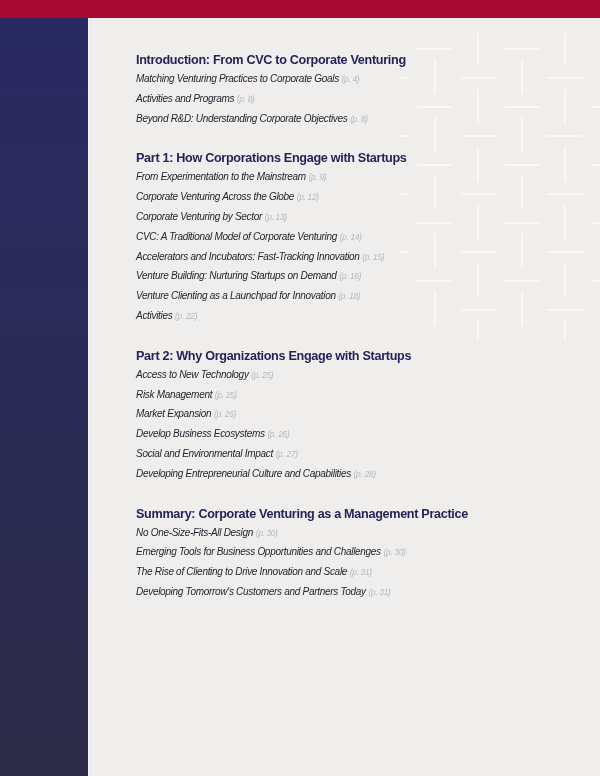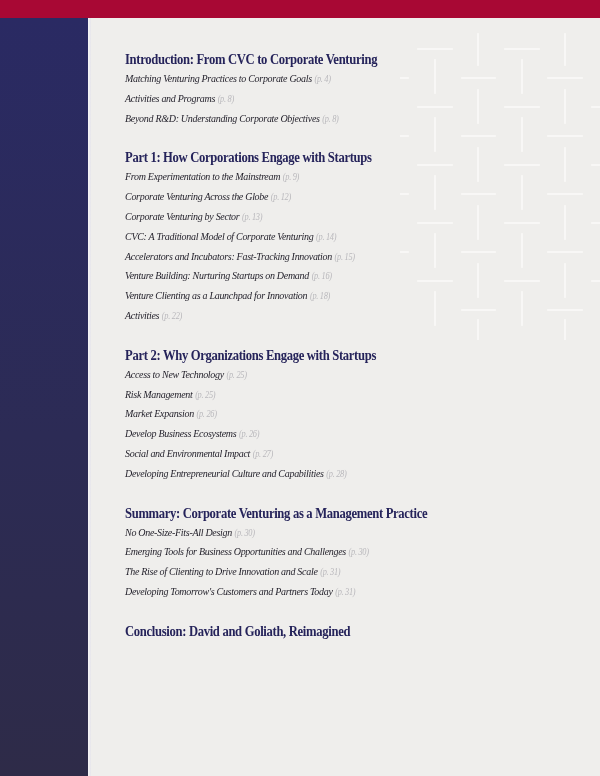--- a/index.html
+++ b/index.html
@@ -19,21 +19,21 @@
     .sidebar-edge {
       position: absolute; left: 88px; top: 18px; width: 3px; height: 758px;
       background: linear-gradient(90deg, #f7f6f8, #e6e5ea);
     }
     .pattern {
       position: absolute; left: 400px; top: 20px; width: 200px; height: 320px;
       opacity: 0.9;
     }
     .pattern svg { width: 100%; height: 100%; display: block; }
     .content {
-      position: absolute; left: 125px; top: 51px; width: 460px; font-family: Liberation Serif, serif;
+      position: absolute; left: 136px; top: 51px; width: 460px;
     }
     .section { margin: 0; }
     .section-title {
       color: #25235a; font-weight: bold; font-size: 13.6px;
       letter-spacing: -0.35px; line-height: 18px; height: 18px;
       white-space: nowrap;
       transform: scaleX(0.93); transform-origin: left center;
     }
     .item {
       height: 19.8px; line-height: 19.8px; white-space: nowrap;
@@ -150,20 +150,17 @@
   <div class="section">
     <div class="section-title">Summary: Corporate Venturing as a Management Practice</div>
     <div class="item"><span>No One-Size-Fits-All Design</span><span class="page">(p. 30)</span></div>
     <div class="item"><span>Emerging Tools for Business Opportunities and Challenges</span><span class="page">(p. 30)</span></div>
     <div class="item"><span>The Rise of Clienting to Drive Innovation and Scale</span><span class="page">(p. 31)</span></div>
     <div class="item"><span>Developing Tomorrow's Customers and Partners Today</span><span class="page">(p. 31)</span></div>
   </div>
 
   <div class="gap"></div>
 
-  <div class="section">
-    <div class="section-title">Conclusion: David and Goliath, Reimagined</div>
-  </div>
 
   <div class="gap" style="height:22px"></div>
 
 
 </div>
 
 </body></html>

